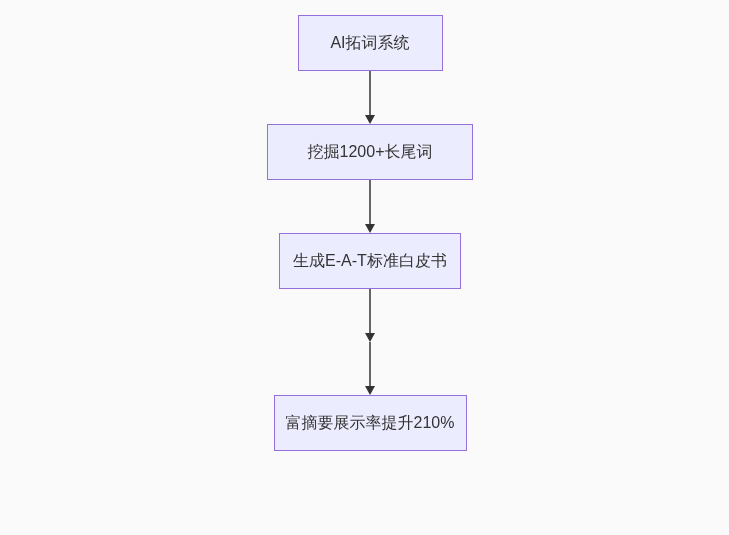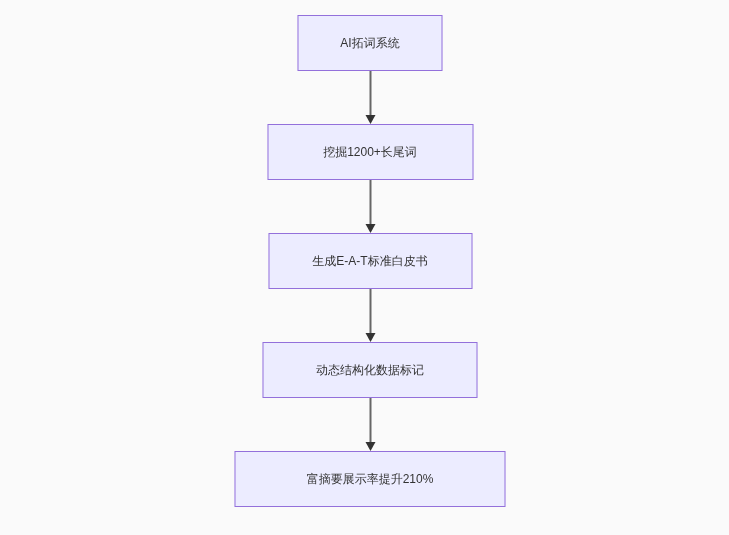--- a/index.html
+++ b/index.html
@@ -31,30 +31,30 @@
     align-items: center;
   }
   .flow-node {
     height: 56px;
     display: flex;
     align-items: center;
     justify-content: center;
     background: var(--node-fill);
     border: 1px solid var(--node-border);
     color: var(--text-color);
-    font-size: 12px;
+    font-size: 16px;
     line-height: 1;
     white-space: nowrap;
     flex: 0 0 auto;
   }
   .flow-node.n0 { width: 145px; }
   .flow-node.n1 { width: 206px; }
-  .flow-node.n2 { width: 204px; }
+  .flow-node.n2 { width: 182px; }
   .flow-node.n3 { width: 215px; }
-  .flow-node.n4 { width: 271px; }
+  .flow-node.n4 { width: 193px; }
   .edge {
     position: relative;
     width: 16px;
     height: 53px;
     flex: 0 0 auto;
   }
   .edge .line {
     position: absolute;
     left: 50%;
     transform: translateX(-50%);
@@ -100,23 +100,20 @@
 
     <div class="flow-node n2">
       <span>生成E-A-T标准白皮书</span>
     </div>
 
     <div class="edge">
       <span class="line"></span>
       <span class="head"></span>
     </div>
 
-    <div class="flow-node n3">
-      <span>动态结构化数据标记</span>
-    </div>
 
     <div class="edge">
       <span class="line"></span>
       <span class="head"></span>
     </div>
 
     <div class="flow-node n4">
       <span>富摘要展示率提升210%</span>
     </div>
 

